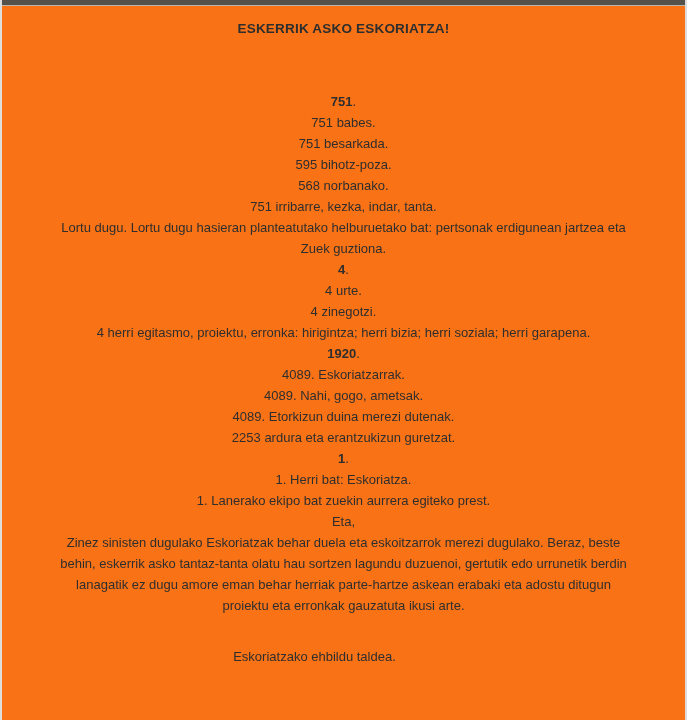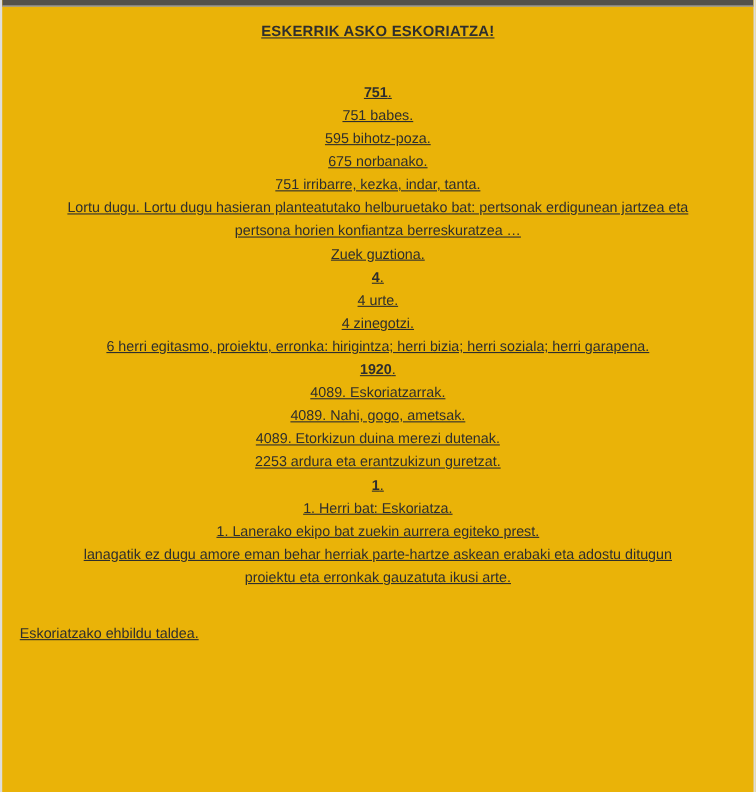--- a/index.html
+++ b/index.html
@@ -12,82 +12,84 @@
     height: 720px;
     font-family: "Liberation Sans", sans-serif;
     color: #2e2e2e;
     -webkit-font-smoothing: antialiased;
   }
   .page {
     position: relative;
     width: 687px;
     height: 720px;
     box-sizing: border-box;
-    background: #eab308;
+    background: #f97316;
     border-left: 2px solid #dedede;
     border-right: 2px solid #dcdcdc;
     overflow: hidden;
-    text-decoration: underline;
   }
   .top-bar {
     height: 5px;
     background: #54514a;
     border-bottom: 1px solid #bab7b1;
   }
   .title {
     margin: 14px 0 0 0;
     text-align: center;
     font-size: 13.5px;
     font-weight: bold;
     letter-spacing: 0.2px;
     line-height: 17px;
   }
   .doc-body {
-    margin-top: 36px;
+    margin-top: 54px;
   }
   .line {
     margin: 0;
     text-align: center;
     font-size: 13px;
     line-height: 21px;
     white-space: nowrap;
   }
   .line b { font-weight: bold; }
   .signature {
-    margin: 30px 62px 0 16px;
-    text-align: left;
+    margin: 30px 62px 0 4px;
+    text-align: center;
     font-size: 13px;
     line-height: 21px;
   }
 </style>
 </head>
 <body>
 
 <div class="page">
   <div class="top-bar"></div>
   <h1 class="title">ESKERRIK ASKO ESKORIATZA!</h1>
   <div class="doc-body">
 
   <p class="line"><b>751</b><span>.</span></p>
       <p class="line"><b></b><span>751 babes.</span></p>
+      <p class="line"><b></b><span>751 besarkada.</span></p>
       <p class="line"><b></b><span>595 bihotz-poza.</span></p>
-      <p class="line"><b></b><span>675 norbanako.</span></p>
+      <p class="line"><b></b><span>568 norbanako.</span></p>
       <p class="line"><b></b><span>751 irribarre, kezka, indar, tanta.</span></p>
       <p class="line"><b></b><span>Lortu dugu. Lortu dugu hasieran planteatutako helburuetako bat: pertsonak erdigunean jartzea eta</span></p>
-      <p class="line"><b></b><span>pertsona horien konfiantza berreskuratzea …</span></p>
       <p class="line"><b></b><span>Zuek guztiona.</span></p>
       <p class="line"><b>4</b><span>.</span></p>
       <p class="line"><b></b><span>4 urte.</span></p>
       <p class="line"><b></b><span>4 zinegotzi.</span></p>
-      <p class="line"><b></b><span>6 herri egitasmo, proiektu, erronka: hirigintza; herri bizia; herri soziala; herri garapena.</span></p>
+      <p class="line"><b></b><span>4 herri egitasmo, proiektu, erronka: hirigintza; herri bizia; herri soziala; herri garapena.</span></p>
       <p class="line"><b>1920</b><span>.</span></p>
       <p class="line"><b></b><span>4089. Eskoriatzarrak.</span></p>
       <p class="line"><b></b><span>4089. Nahi, gogo, ametsak.</span></p>
       <p class="line"><b></b><span>4089. Etorkizun duina merezi dutenak.</span></p>
       <p class="line"><b></b><span>2253 ardura eta erantzukizun guretzat.</span></p>
       <p class="line"><b>1</b><span>.</span></p>
       <p class="line"><b></b><span>1. Herri bat: Eskoriatza.</span></p>
       <p class="line"><b></b><span>1. Lanerako ekipo bat zuekin aurrera egiteko prest.</span></p>
+      <p class="line"><b></b><span>Eta,</span></p>
+      <p class="line"><b></b><span>Zinez sinisten dugulako Eskoriatzak behar duela eta eskoitzarrok merezi dugulako. Beraz, beste</span></p>
+      <p class="line"><b></b><span>behin, eskerrik asko tantaz-tanta olatu hau sortzen lagundu duzuenoi, gertutik edo urrunetik berdin</span></p>
       <p class="line"><b></b><span>lanagatik ez dugu amore eman behar herriak parte-hartze askean erabaki eta adostu ditugun</span></p>
       <p class="line"><b></b><span>proiektu eta erronkak gauzatuta ikusi arte.</span></p>
     </div>
   <p class="signature">Eskoriatzako ehbildu taldea.</p>
 </div>
 
 </body></html>

